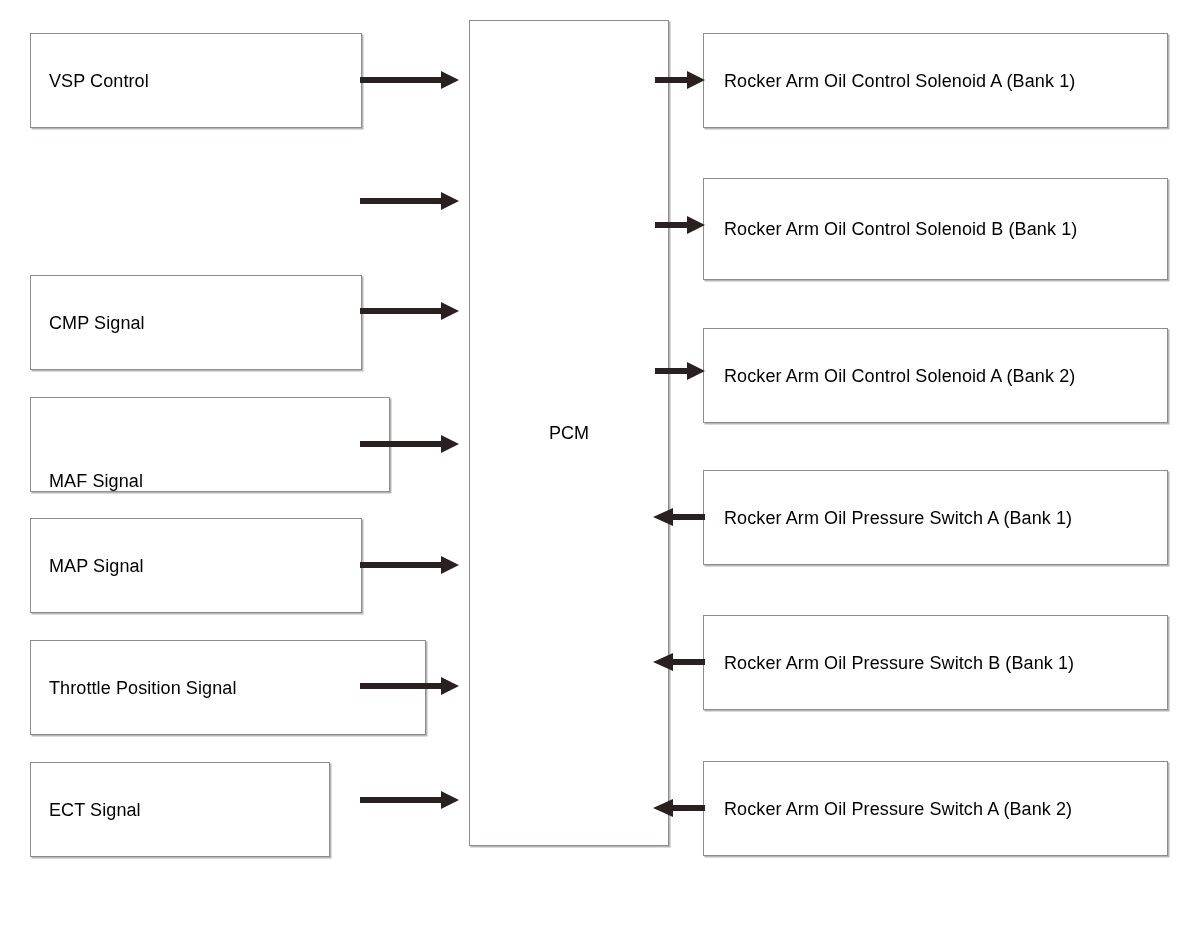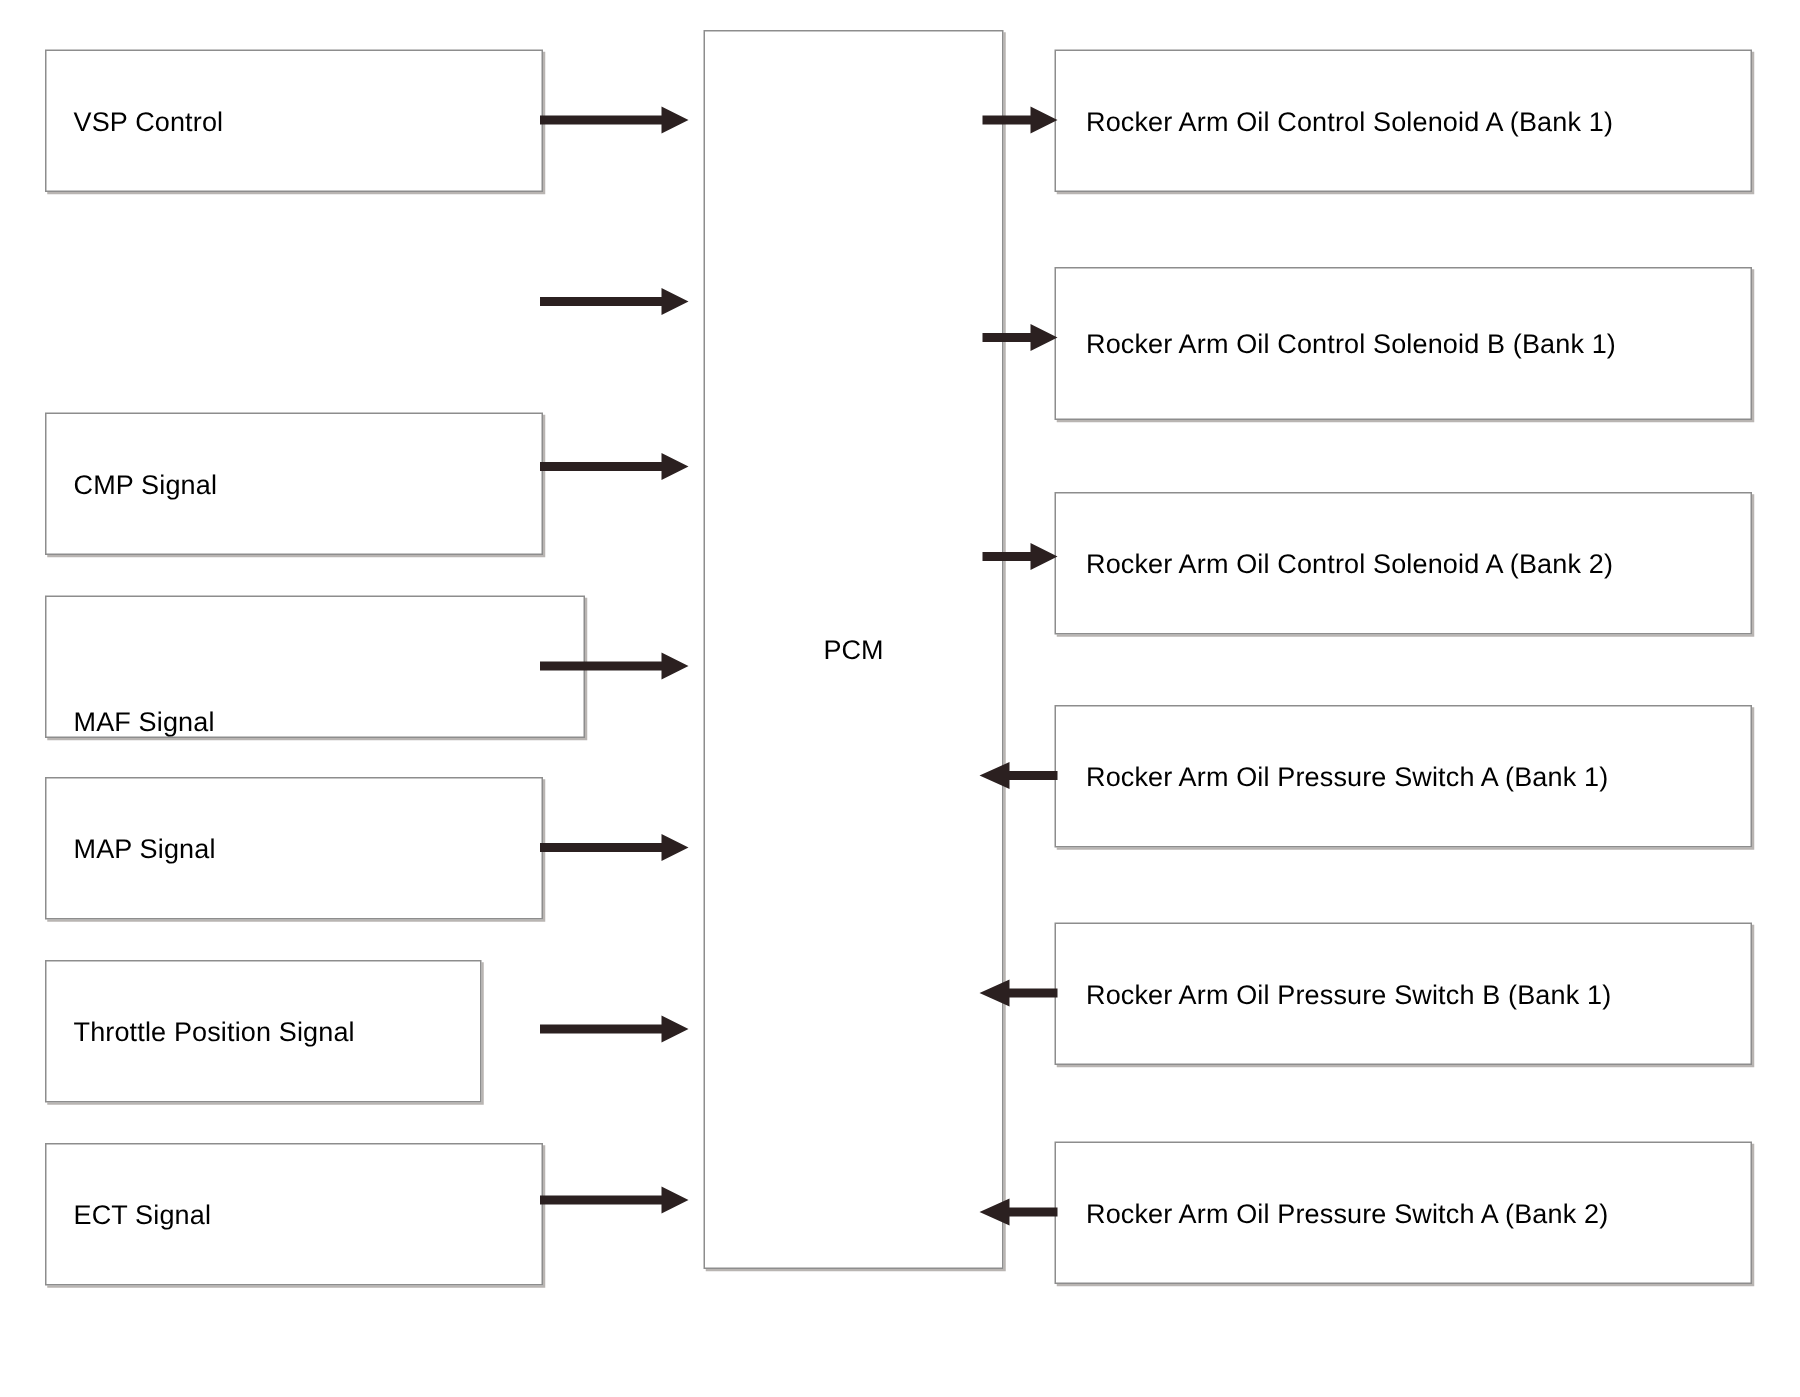--- a/index.html
+++ b/index.html
@@ -81,25 +81,25 @@
   </div>
 
   <div class="block left" style="left:30px; top:397px; width:360px; height:95px;align-items:flex-end;">
     <span class="block-label">MAF Signal</span>
   </div>
 
   <div class="block left" style="left:30px; top:518px; width:332px; height:95px;">
     <span class="block-label">MAP Signal</span>
   </div>
 
-  <div class="block left" style="left:30px; top:640px; width:291px; height:95px;text-align:center;">
+  <div class="block left" style="left:30px; top:640px; width:396px; height:95px;text-align:center;">
     <span class="block-label">Throttle Position Signal</span>
   </div>
 
-  <div class="block left" style="left:30px; top:762px; width:332px; height:95px;">
+  <div class="block left" style="left:30px; top:762px; width:300px; height:95px;">
     <span class="block-label">ECT Signal</span>
   </div>
 
   <div class="pcm-box" style="left:457px; top:20px; width:200px; height:826px;margin-left:12px;">
     <span class="pcm-label">PCM</span>
   </div>
 
   <div class="block right" style="left:703px; top:33px; width:465px; height:95px;">
     <span class="block-label">Rocker Arm Oil Control Solenoid A (Bank 1)</span>
   </div>

